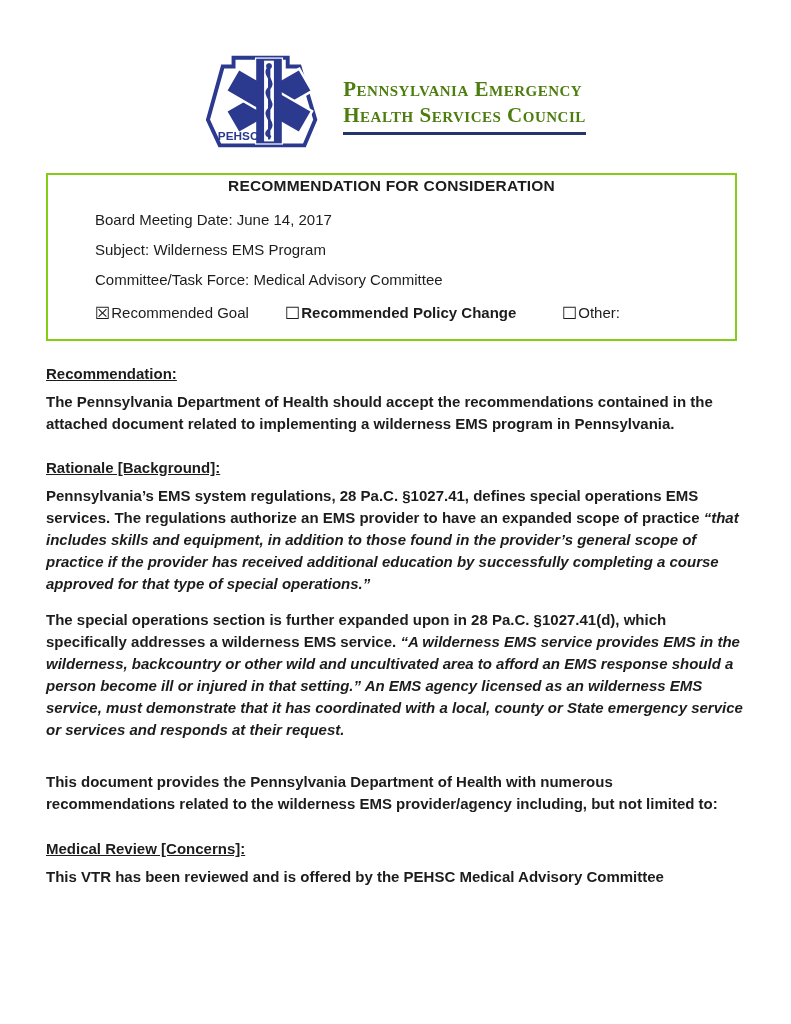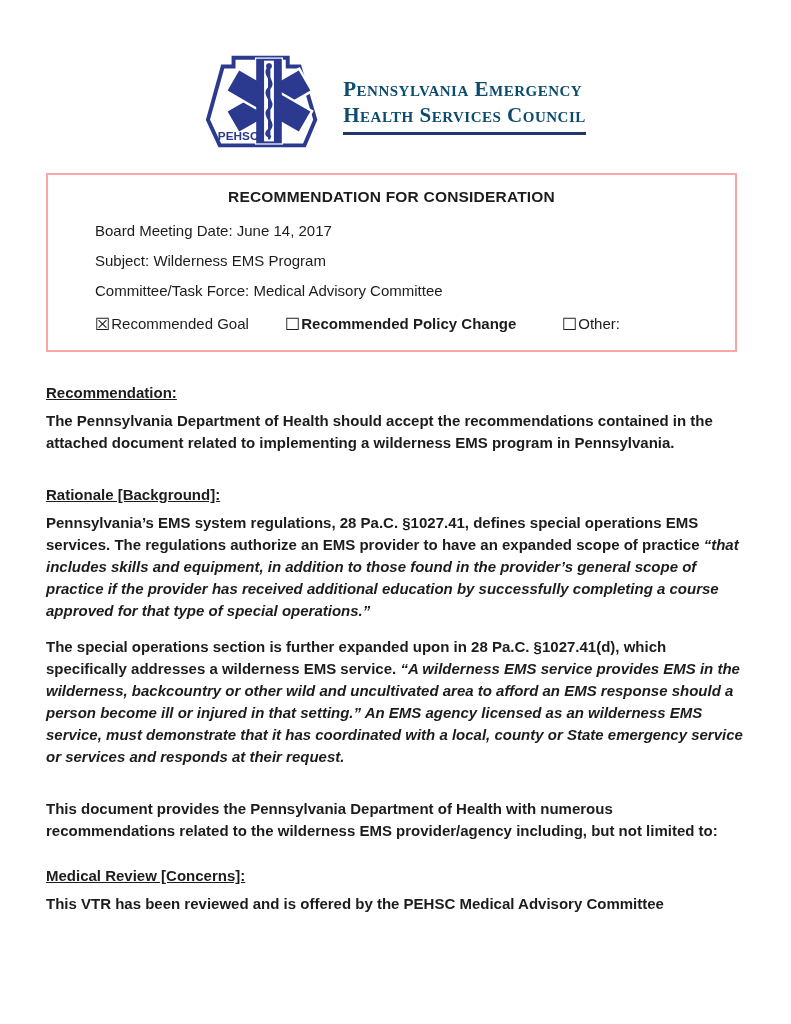--- a/index.html
+++ b/index.html
@@ -17,21 +17,21 @@
   
   .logo-wrap {
     padding-top: 52px;
     display: flex;
     justify-content: center;
     align-items: center;
     gap: 10px;
   }
   .logo-mark svg { display: block; }
   .logo-text {
-    color: #0c4a6e;
+    color: #4d7c0f;
     font-family: "Liberation Serif", serif;
     padding-top: 6px;
   }
   .logo-org {
     font-variant: small-caps;
     font-weight: bold;
     font-size: 21px;
     line-height: 26px;
     letter-spacing: 0.5px;
     white-space: nowrap;
@@ -43,22 +43,22 @@
   }
   .logo-tagline {
     font-style: italic;
     font-size: 16px;
     letter-spacing: 0.5px;
   }
   
   .form-box {
     margin: 18px 46px 0 46px;
     width: 691px;
-    border: 2px solid #fca5a5;
-    padding: 13px 0 18px 0;
+    border: 2px solid #84cc16;
+    padding: 2px 0 18px 0;
     background: #ffffff;
   }
   .form-title {
     text-align: center;
     font-weight: bold;
     font-size: 15.5px;
     letter-spacing: 0.2px;
   }
   .form-row { margin: 10px 0 0 47px; line-height: 20px; }
   .form-row.first { margin-top: 15px; }
@@ -74,21 +74,21 @@
     line-height: 17px;
     position: relative;
     top: 1px;
     margin-right: 1px;
   }
   
   .body-col { padding: 0 48px 0 46px; }
   .sec-heading {
     font-weight: bold;
     text-decoration: underline;
-    margin-top: 32px;
+    margin-top: 24px;
     font-size: 15px;
   }
   .para { margin-top: 9px; line-height: 22px; font-weight: bold; }
   .para.gap { margin-top: 14px; }
   .para.biggap { margin-top: 30px; }
   .quote-italic { font-style: italic; }
   ol.doc-list {
     margin: 8px 0 0 66px;
     line-height: 21.5px;
   }

